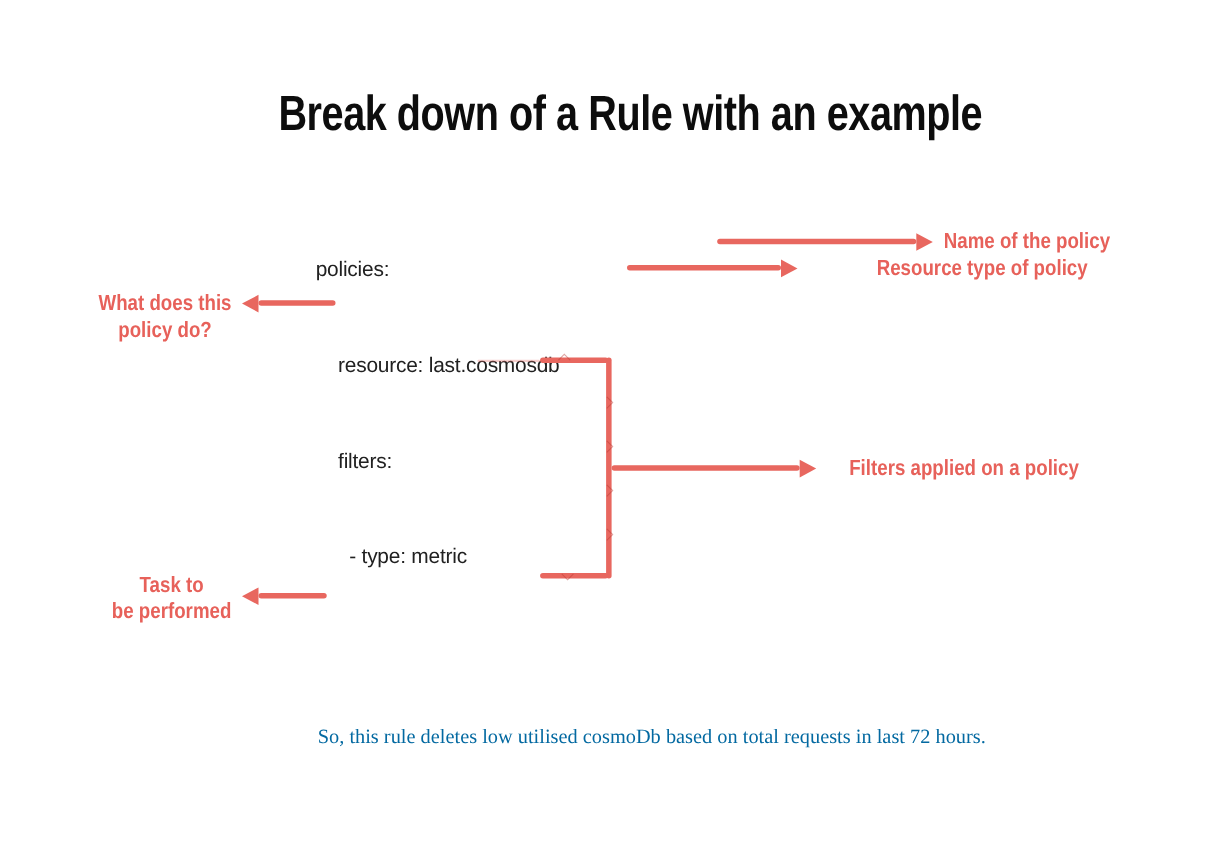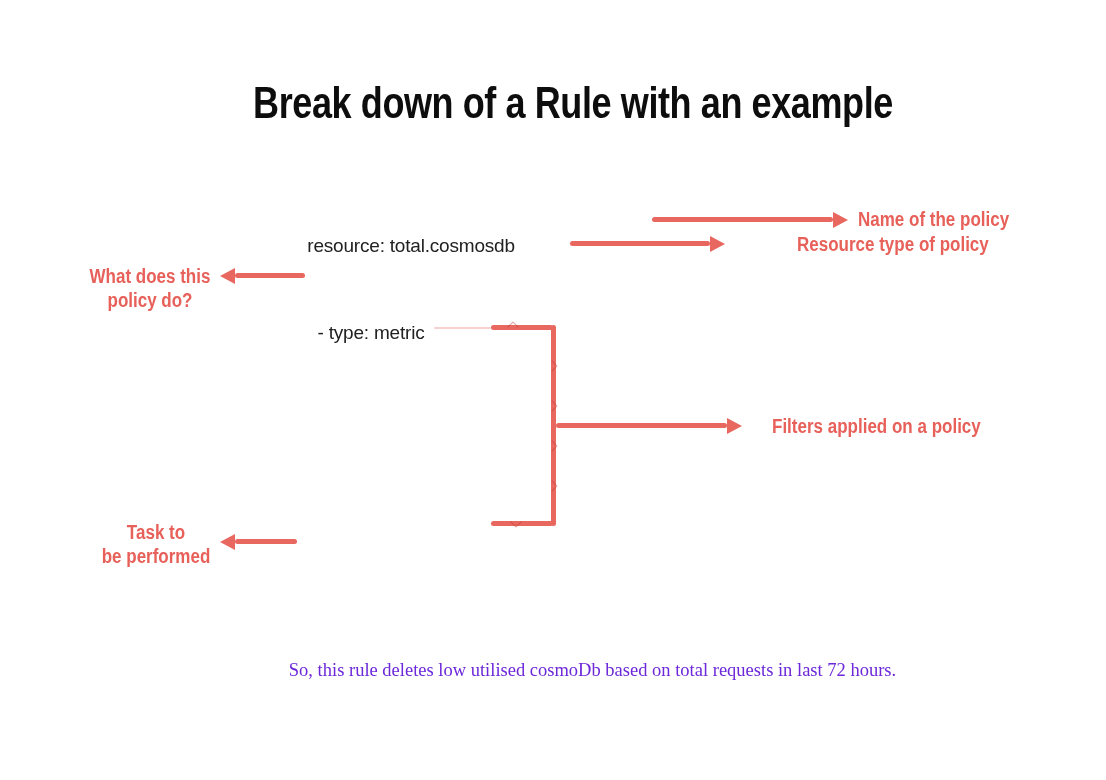--- a/index.html
+++ b/index.html
@@ -39,32 +39,34 @@
   }
   
   .chev{position:absolute;width:7px;height:7px;
     border-top:1.6px solid rgba(185,55,48,.45);border-right:1.6px solid rgba(185,55,48,.45);}
   .chev.cr{transform:rotate(45deg);}
   .chev.cu{transform:rotate(-45deg);}
   .chev.cd{transform:rotate(135deg);}
   
   .footer{
     position:absolute;top:660px;left:calc(50% + 27px);transform:translateX(-50%);
-    font-family:"Liberation Serif",serif;font-size:18.5px;color:#6d28d9;white-space:nowrap;
+    font-family:"Liberation Serif",serif;font-size:18.5px;color:#0369a1;white-space:nowrap;
   }
 </style>
 </head>
 <body>
 
 <div id="canvas">
 
   <div class="title">Break down of a Rule with an example</div>
 
   <div class="code">
-    <div>    resource: total.cosmosdb</div>
+    <div>policies:</div>
+    <div>    resource: last.cosmosdb</div>
+    <div>    filters:</div>
     <div>      - type: metric</div>
     
     
     
     
     
     
     
   </div>
 

